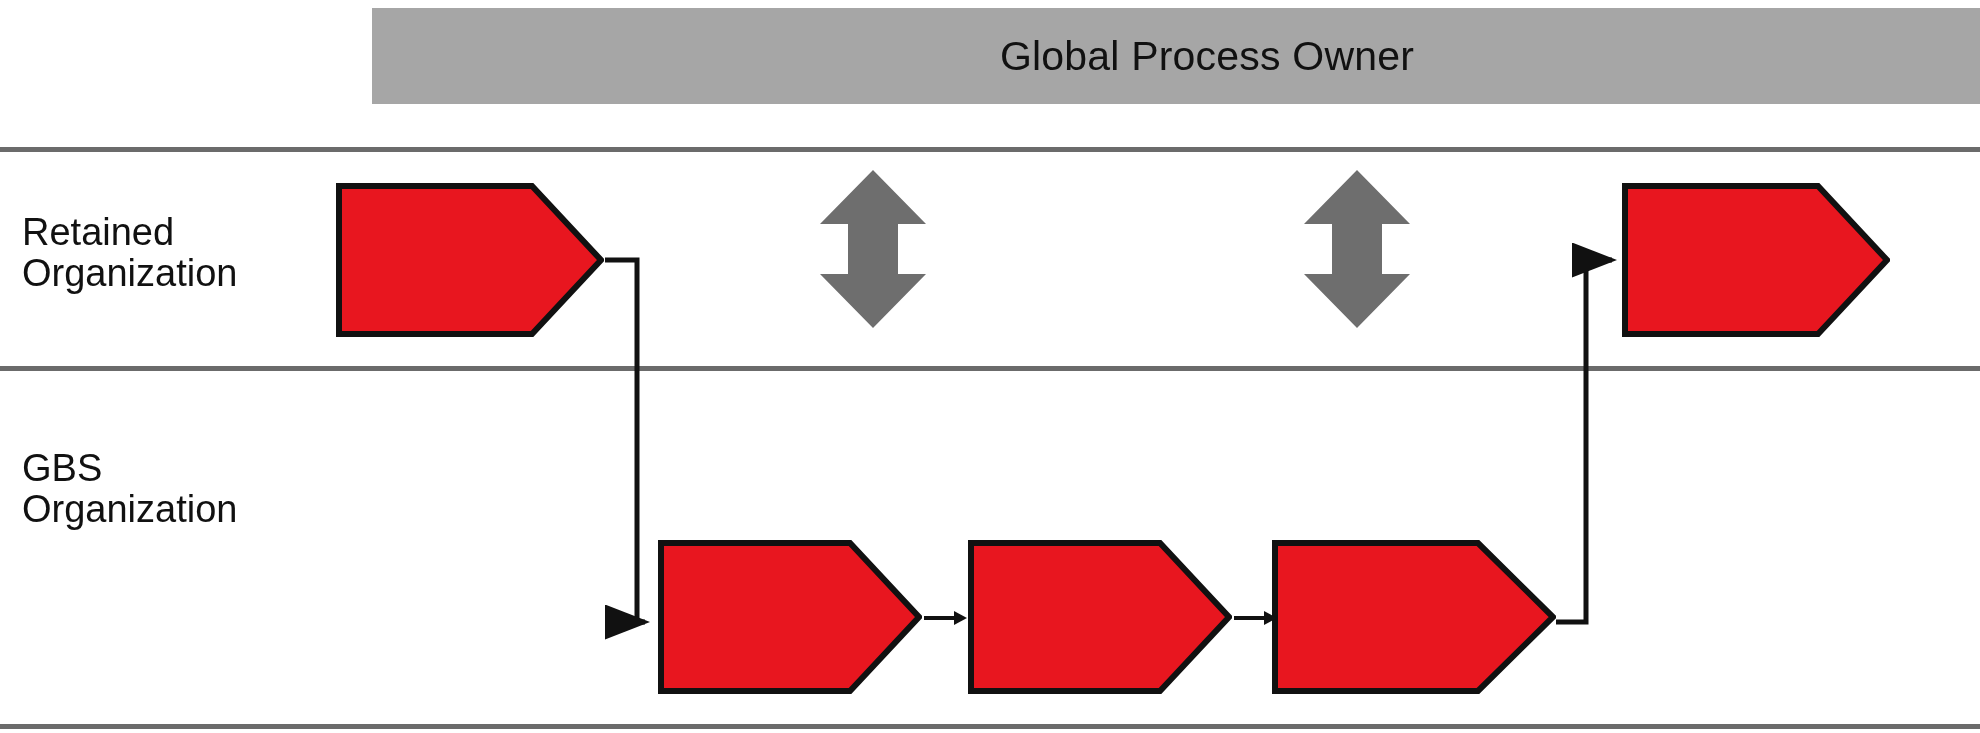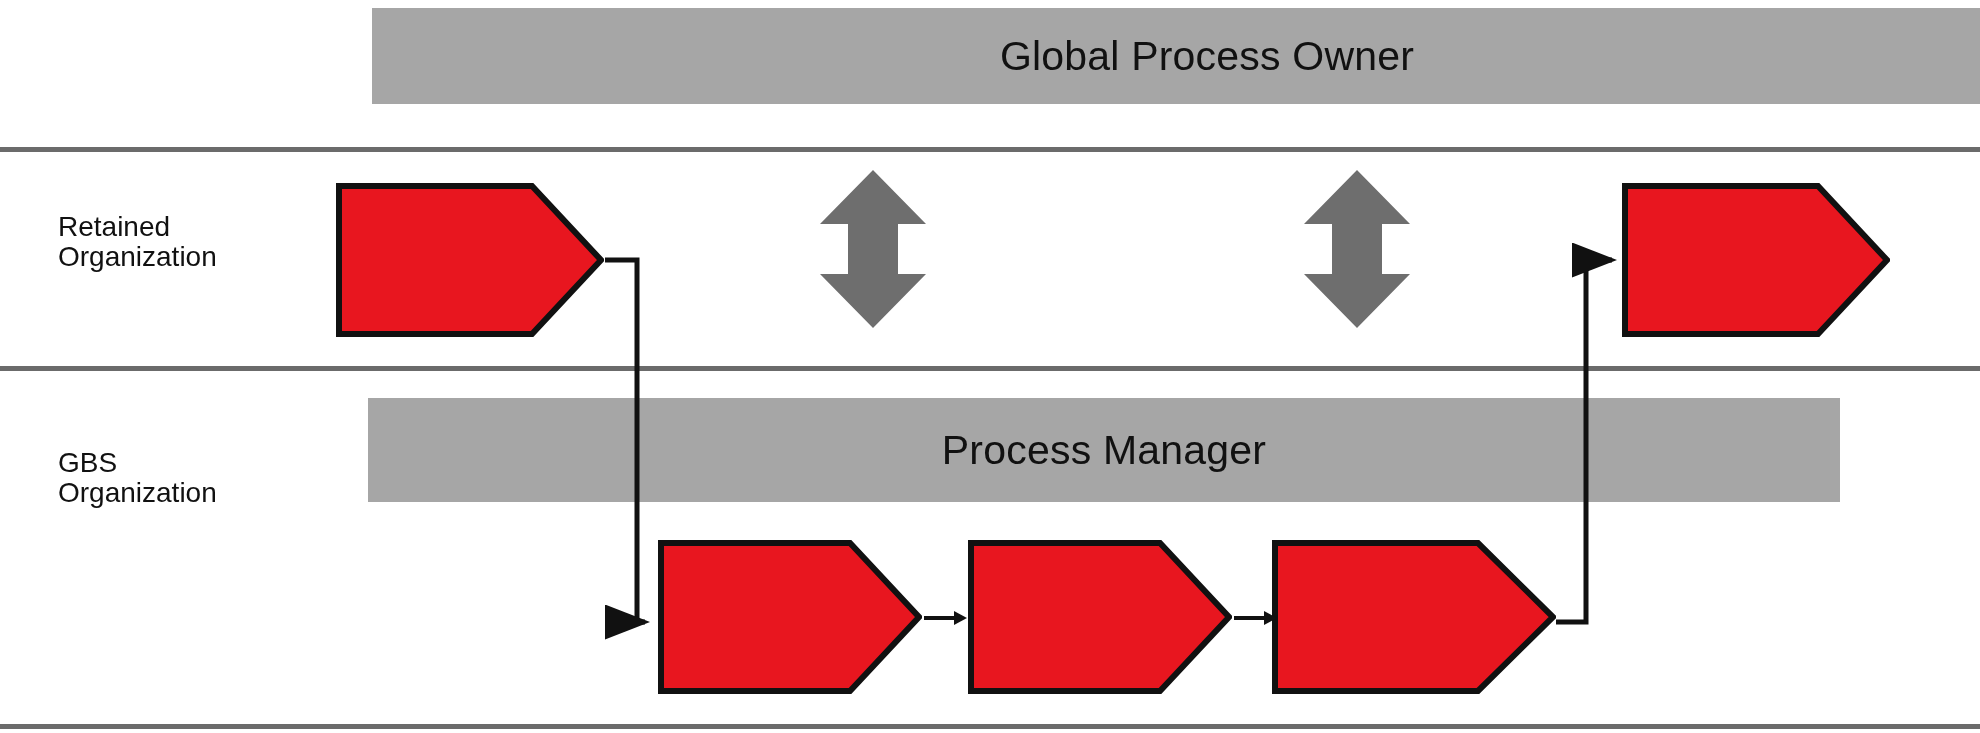--- a/index.html
+++ b/index.html
@@ -42,24 +42,23 @@
     font-weight: 400;
     letter-spacing: 0.2px;
   }
   #gpo-bar { left: 372px; top: 8px;   width: 1670px; height: 96px; }
   #pm-bar  { left: 368px; top: 398px; width: 1472px; height: 104px; }
 
   
   .lane-label {
     position: absolute;
     color: #111111;
-    font-size: 28px;
+    font-size: 38px;
     line-height: 1.08;
     white-space: pre-line;
-    margin-left: 36px;
   }
   #lane-retained { left: 22px; top: 212px; }
   #lane-gbs      { left: 22px; top: 448px; }
 
   
   .chevron {
     position: absolute;
   }
   .chevron svg { display: block; width: 100%; height: 100%; }
 
@@ -87,23 +86,20 @@
 </style>
 </head>
 <body>
 
 <div id="canvas">
 
   <div class="role-bar" id="gpo-bar">
     <span>Global Process Owner</span>
   </div>
 
-  <div class="role-bar" id="pm-bar">
-    <span>Process Manager</span>
-  </div>
 
   <div class="divider" id="divider-top"></div>
   <div class="divider" id="divider-mid"></div>
   <div class="divider" id="divider-bottom"></div>
 
   <div class="lane-label" id="lane-retained">Retained
 Organization</div>
 
   <div class="lane-label" id="lane-gbs">GBS
 Organization</div>

